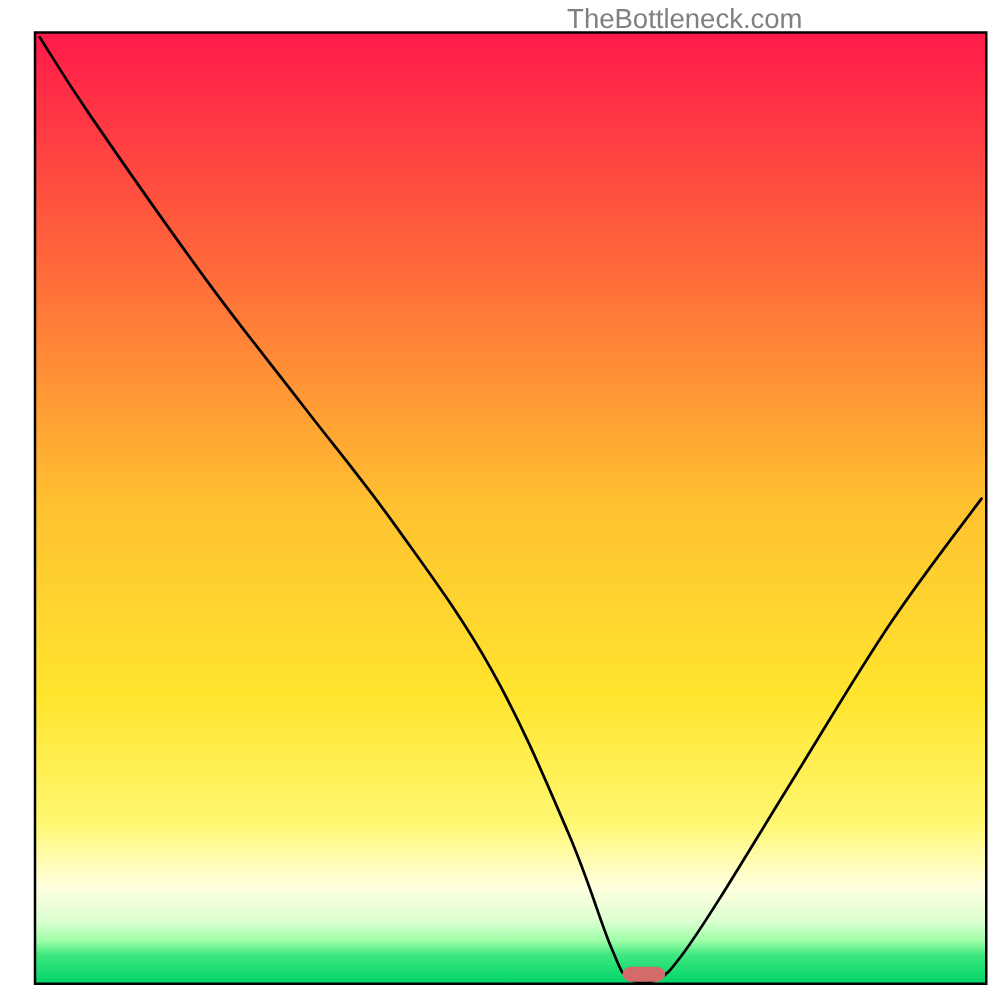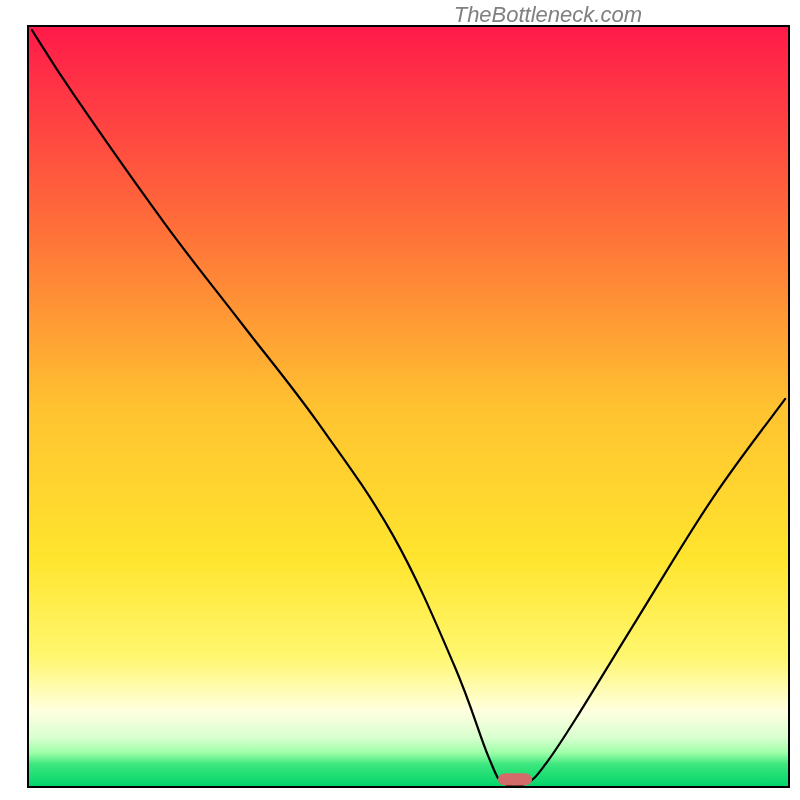--- a/index.html
+++ b/index.html
@@ -7,21 +7,20 @@
     padding: 0;
     width: 800px;
     height: 800px;
     background: #ffffff;
     font-family: Arial, Helvetica, sans-serif;
   }
   .container {
     position: relative;
     width: 652px;
     height: 800px;
-    font-style: italic;
   }
   .watermark {
     position: absolute;
     top: 2px;
     right: 10px;
     color: #808080;
     font-size: 22px;
     font-weight: normal;
     user-select: none;
   }

